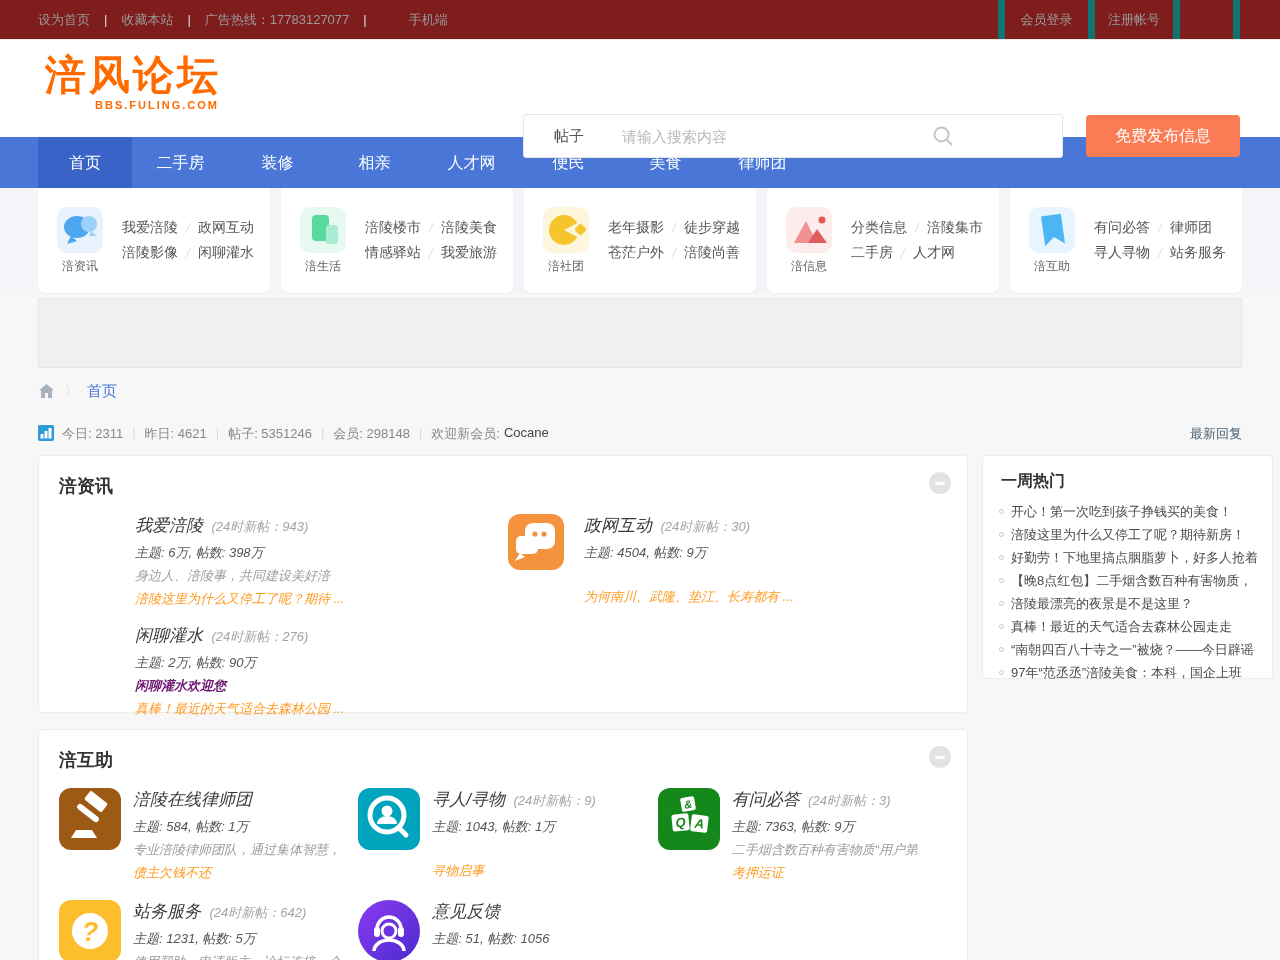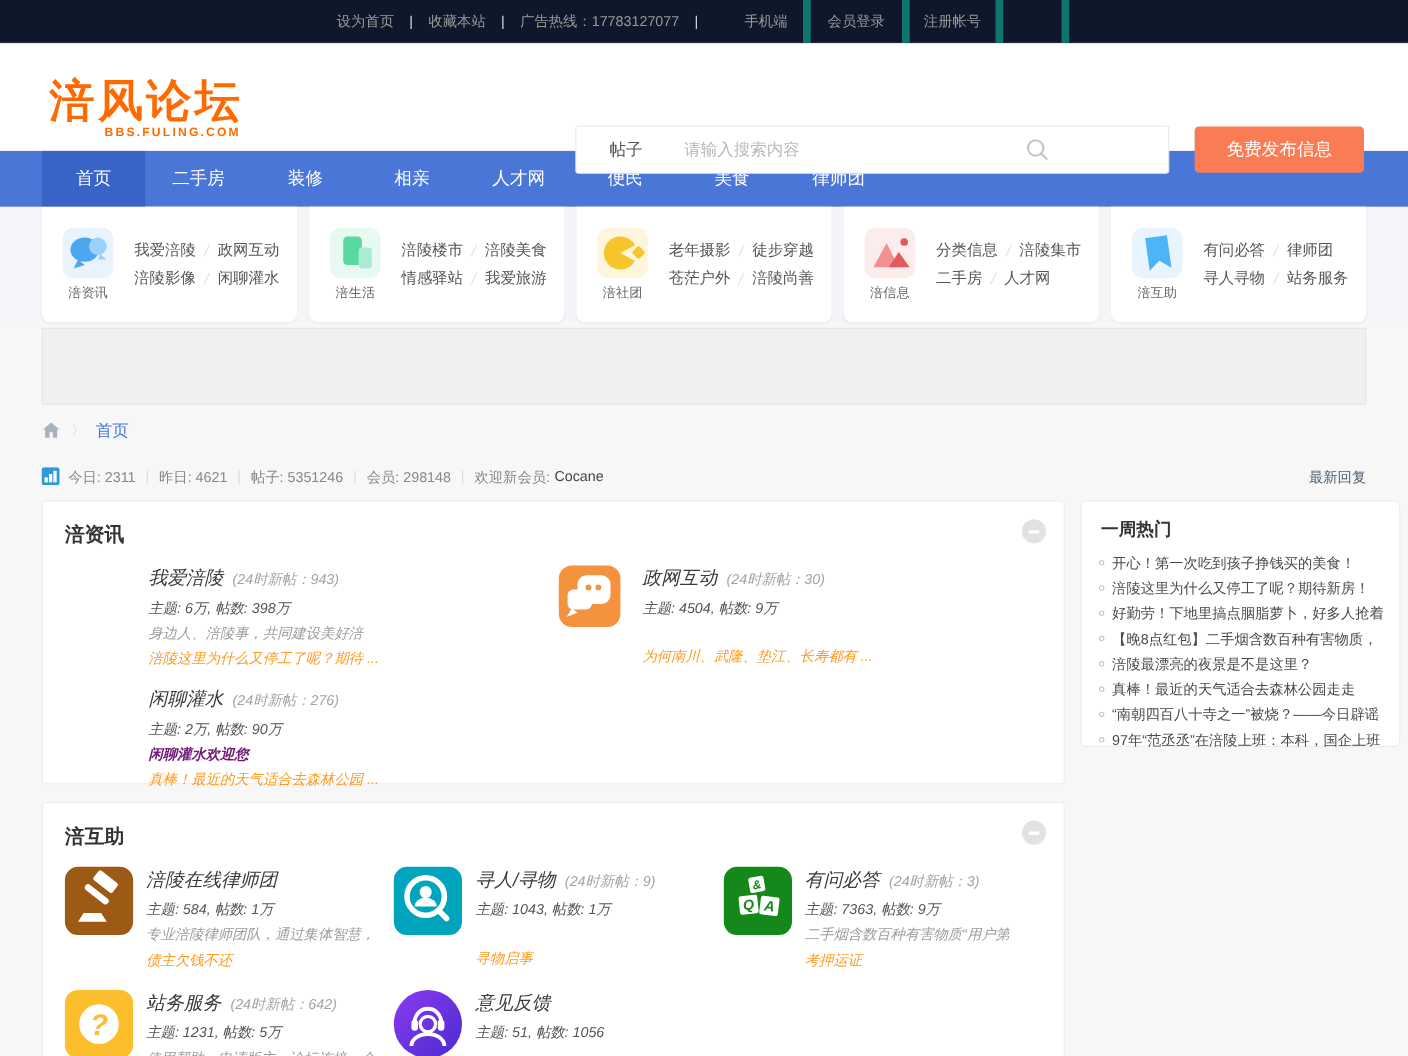--- a/index.html
+++ b/index.html
@@ -1,37 +1,37 @@
 <!DOCTYPE html>
 <html><head>
 <meta charset="utf-8">
 <style>
   * { margin:0; padding:0; box-sizing:border-box; }
   html,body { width:1280px; height:960px; overflow:hidden; background:#f7f7f7;
     font-family:"Liberation Sans","DejaVu Sans",sans-serif; }
   a { text-decoration:none; cursor:pointer; }
 
   
-  .topbar { height:40px; background:#0f172a; border-bottom:1px solid #e7e7e7;
-    display:flex; justify-content:center; align-items:stretch; font-size:13px; color:#999; }
+  .topbar { height:40px; background:#7f1d1d; border-bottom:1px solid #e7e7e7;
+    display:flex; justify-content:space-between; align-items:stretch; font-size:13px; color:#999; }
   .topbar-left { display:flex; align-items:center; padding-left:38px; }
   .topbar-left a { color:#999; margin-right:14px; }
   .topbar-left .sep { color:#ddd; margin-right:14px; }
   .topbar-left .gap { width:28px; }
   .topbar-right { display:flex; align-items:stretch; margin-right:40px; }
   .topbar-right .cell { display:flex; align-items:center; justify-content:center;
     border-left:7px solid #0f766e; color:#999; }
   .topbar-right .cell.c1 { width:90px; }
   .topbar-right .cell.c2 { width:85px; }
   .topbar-right .cell.empty1 { width:60px; }
   .topbar-right .cell.empty2 { width:0; }
 
   
   .header { height:97px; background:#fff; position:relative; }
-  .logo { position:absolute; left:45px; top:28px; cursor:pointer; }
+  .logo { position:absolute; left:45px; top:12px; cursor:pointer; }
   .logo-title { font-size:41px; font-weight:bold; color:#ff6a00; letter-spacing:3px; line-height:46px; }
   .logo-sub { font-size:11px; font-weight:bold; color:#ff6a00; letter-spacing:2px;
     text-align:right; padding-right:2px; margin-top:1px; }
   .search { position:absolute; left:523px; top:74px; width:540px; height:44px;
     border:1px solid #e6e6e6; border-radius:3px; background:#fff; display:flex; align-items:center; }
   .search-cat { width:98px; padding-left:30px; font-size:15px; color:#555; cursor:pointer; }
   .search input { flex:1; border:none; outline:none; font-size:15px; color:#333;
     font-family:inherit; background:transparent; }
   .search input::placeholder { color:#b9b9b9; }
   .search .mag { margin-right:108px; width:22px; height:22px; cursor:pointer; flex:none; }
@@ -517,18 +517,18 @@
         <li>
             <span class="dot"></span>
             <a>真棒！最近的天气适合去森林公园走走</a>
           </li>
         <li>
             <span class="dot"></span>
             <a>“南朝四百八十寺之一”被烧？——今日辟谣</a>
           </li>
         <li>
             <span class="dot"></span>
-            <a>97年“范丞丞”在涪陵上班：本科，国企上班</a>
+            <a>97年“范丞丞”涪陵美食：本科，国企上班</a>
           </li>
       </ul>
     </div>
   </div>
 </div>
 
 </body></html>

